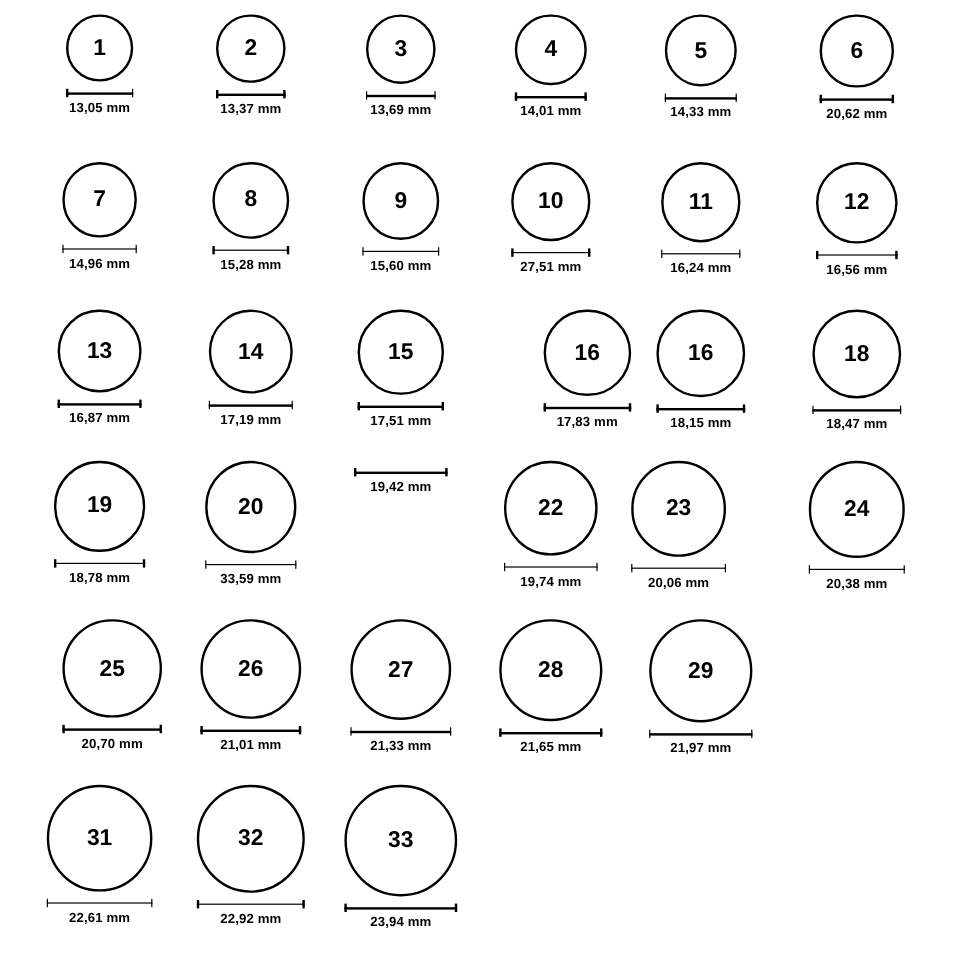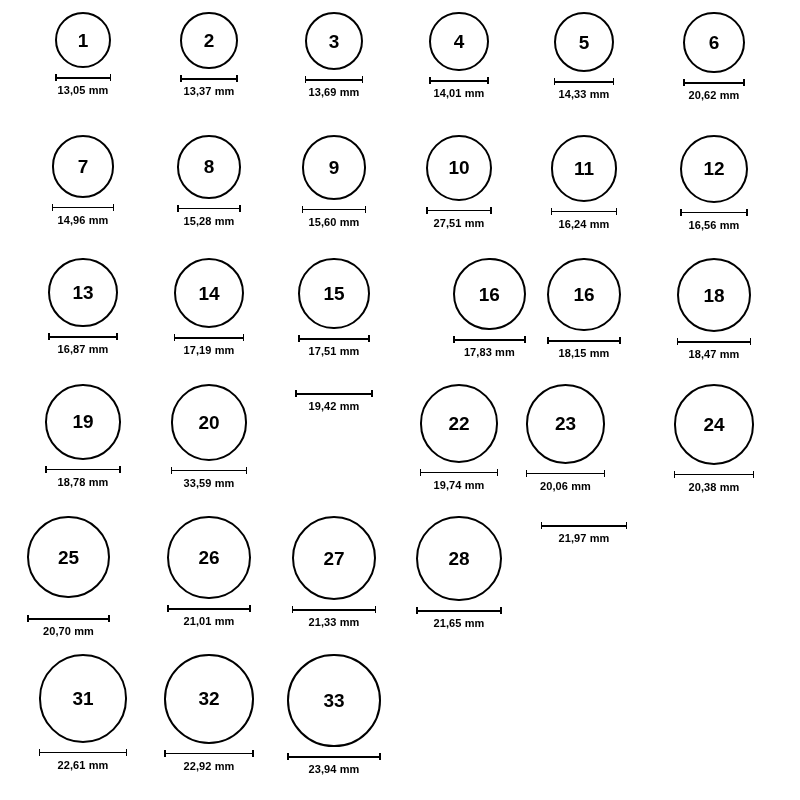--- a/index.html
+++ b/index.html
@@ -383,21 +383,21 @@
       </div>
       <div class="dim">
         <div class="dim-bar" style="width: 80.9953px;">
           <span class="line"></span>
           <span class="tick left"></span>
           <span class="tick right"></span>
         </div>
         <div class="dim-label">20,38 mm</div>
       </div>
     </div>
-    <div class="ring-cell" style="width: 133px; left: 2px; top: 516px; gap: 11px;">
+    <div class="ring-cell" style="width: 133px; left: 27px; top: 516px;">
       <div class="ring-circle" style="width: 82.0865px; height: 82.0865px;">
         <span class="ring-number" style="font-size: 19px;">25</span>
       </div>
       <div class="dim">
         <div class="dim-bar" style="width: 82.0865px;">
           <span class="line"></span>
           <span class="tick left"></span>
           <span class="tick right"></span>
         </div>
         <div class="dim-label">20,70 mm</div>
@@ -436,20 +436,23 @@
       <div class="dim">
         <div class="dim-bar" style="width: 85.326px;">
           <span class="line"></span>
           <span class="tick left"></span>
           <span class="tick right"></span>
         </div>
         <div class="dim-label">21,65 mm</div>
       </div>
     </div>
     <div class="ring-cell" style="width: 133px; left: 517.5px; top: 516px;">
+      <div class="ring-circle" style="width: 86.4172px; height: 86.4172px;">
+        <span class="ring-number" style="font-size: 19px;">29</span>
+      </div>
       <div class="dim">
         <div class="dim-bar" style="width: 86.4172px;">
           <span class="line"></span>
           <span class="tick left"></span>
           <span class="tick right"></span>
         </div>
         <div class="dim-label">21,97 mm</div>
       </div>
     </div>
     <div class="ring-cell" style="width: 133px; left: 16.5px; top: 654px;">

